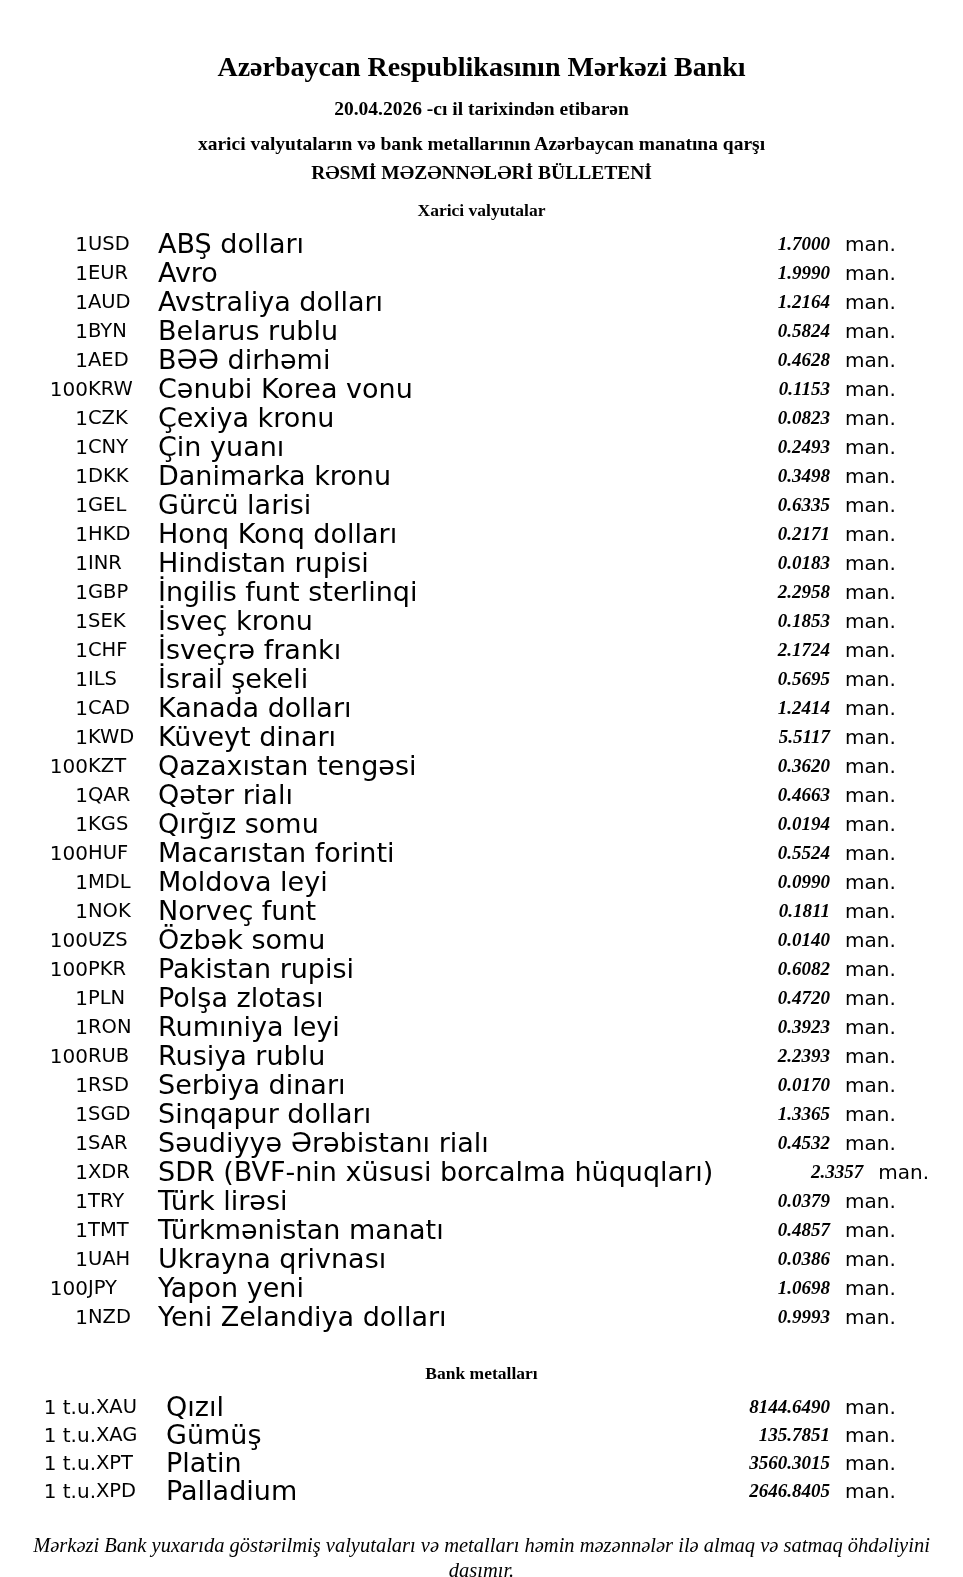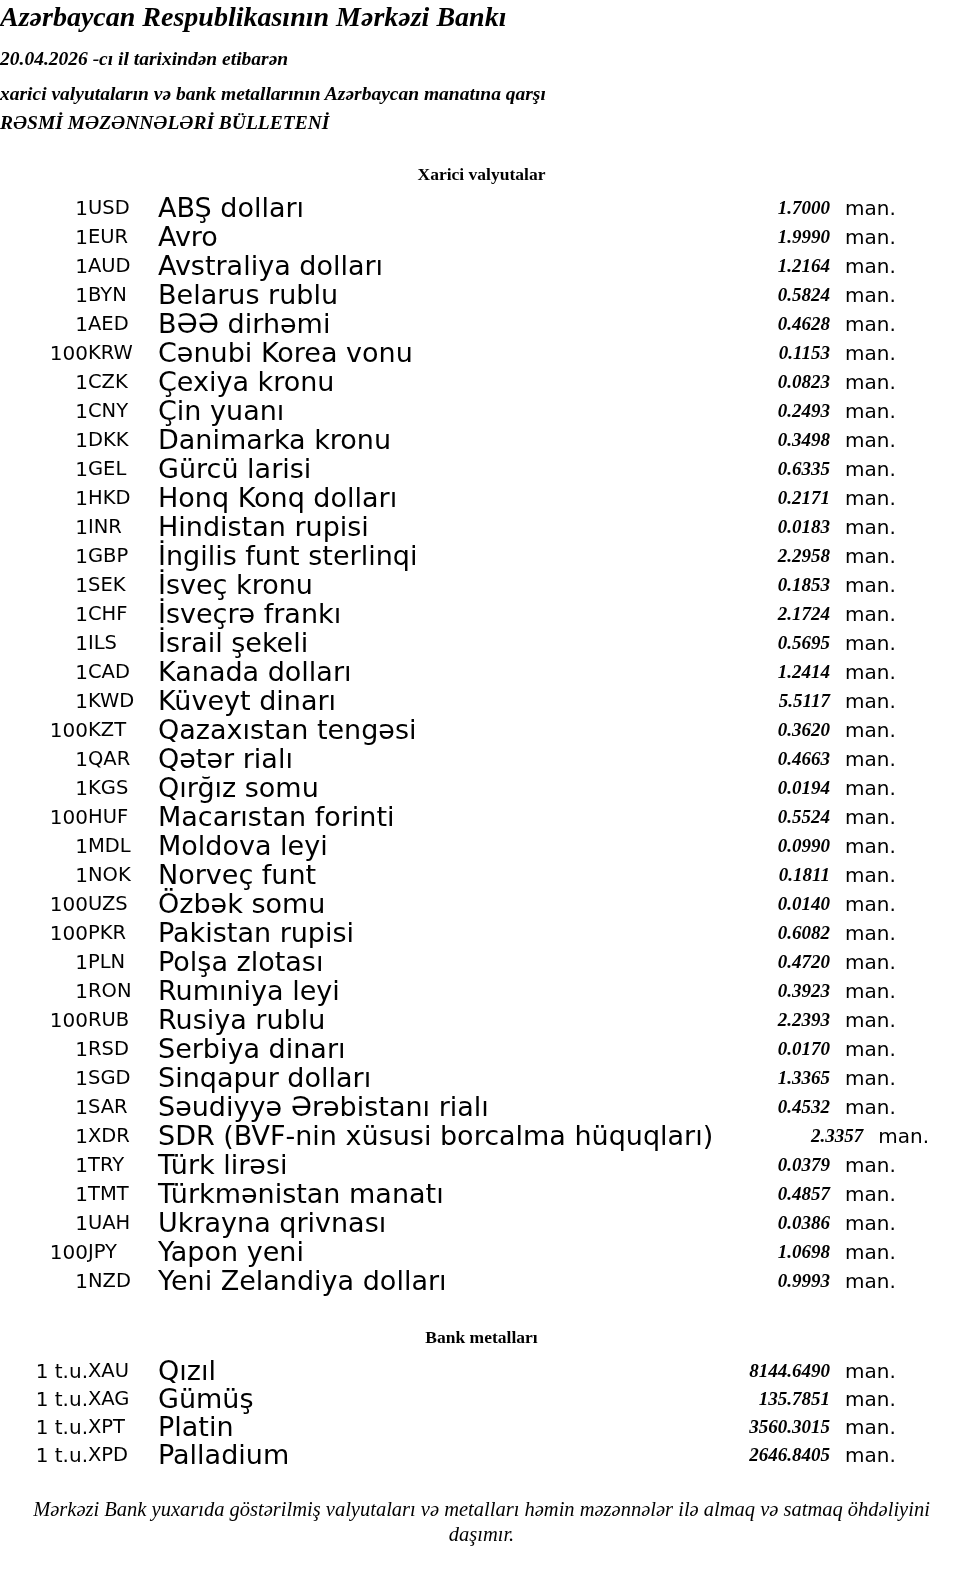--- a/index.html
+++ b/index.html
@@ -1,48 +1,48 @@
 <!DOCTYPE html>
 <html><head>
 <meta charset="utf-8">
 <style>
   html,body{margin:0;padding:0;}
   body{
     width:963px;height:1577px;background:#ffffff;color:#000000;
     font-family:"DejaVu Sans",sans-serif;overflow:hidden;
   }
-  .header{font-style:italic;}
+  .header{text-align:center;padding-top:50px;}
   .bank-name{
     font-family:"Liberation Serif",serif;font-weight:bold;
     font-size:28px;line-height:34px;margin-bottom:13px;
   }
   .date-line{
     font-family:"Liberation Serif",serif;font-weight:bold;
     font-size:19.5px;line-height:24px;margin-bottom:11px;
   }
   .subtitle{
     font-family:"Liberation Serif",serif;font-weight:bold;
     font-size:19.5px;line-height:24px;margin-bottom:5px;
   }
   .bulletin-title{
     font-family:"Liberation Serif",serif;font-weight:bold;
-    font-size:19.5px;line-height:24px;margin-bottom:28px;
+    font-size:19.5px;line-height:24px;margin-bottom:14px;
   }
   .section-title{
     font-family:"Liberation Serif",serif;font-weight:bold;
     font-size:17.5px;line-height:22px;text-align:center;
   }
   .rows{margin-top:7px;}
   .row{
     display:grid;
     grid-template-columns:88px 64px 1fr 150px 66px;
     height:29px;align-items:center;
     padding-right:67px;
   }
-  .metals .row{height:28px;}
+  .metals .row{height:28px;padding-left:8px;}
   .qty{text-align:right;font-size:20px;white-space:pre;}
   .code{text-align:left;font-size:19.5px;}
   .name{padding-left:6px;font-size:27px;white-space:nowrap;}
   .rate{
     text-align:right;
     font-family:"Liberation Serif",serif;
     font-style:italic;font-weight:700;font-size:19px;
   }
   .man{padding-left:15px;font-size:20px;}
   .metals-header{margin-top:32px;}

